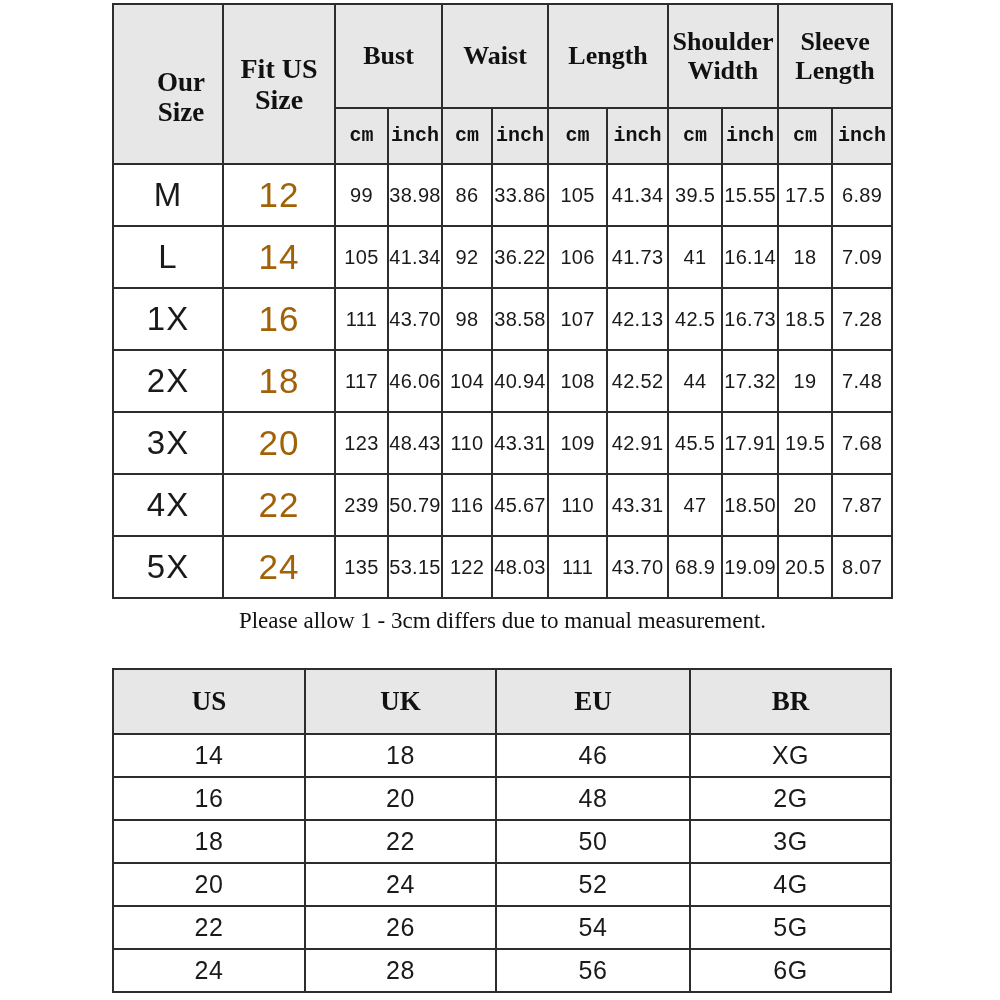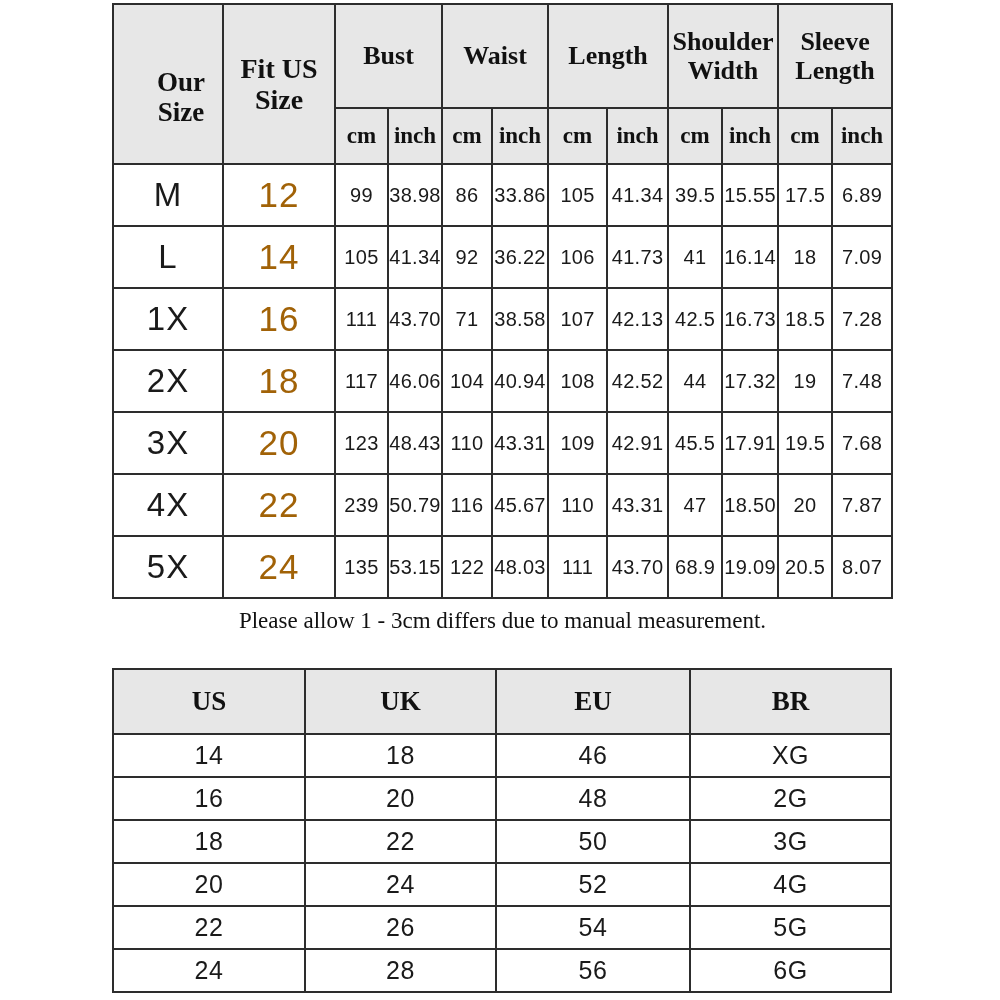--- a/index.html
+++ b/index.html
@@ -21,21 +21,21 @@
   .size-table thead th {
     background: #e7e7e7;
     font-family: "Liberation Serif", serif;
     font-weight: bold;
     font-size: 26px;
     line-height: 1.12;
     color: #111;
   }
   .size-table thead tr.group-row { height: 104px; }
   .size-table thead tr.unit-row  { height: 56px; }
-  .size-table thead th.unit-cell { font-size: 23px; }
+  .size-table thead th.unit-cell { font-size: 20px; font-family: Liberation Mono, monospace; }
   .size-table th.our-size-header span { display: inline-block; transform: translateY(13px); font-size: 27px; margin-left: 26px; }
   .size-table th.fit-us-header { font-size: 28px; }
   .size-table tbody tr { height: 62px; background: #ffffff; }
   .size-cell {
     font-family: "Liberation Sans", sans-serif;
     font-size: 33px; letter-spacing: 1px; color: #1a1a1a;
   }
   .fit-us-cell {
     font-family: "Liberation Sans", sans-serif;
     font-size: 35px; letter-spacing: 1px; color: #a16207; border-radius: 15px;
@@ -138,21 +138,21 @@
           <td class="val-cell">41</td>
           <td class="val-cell">16.14</td>
           <td class="val-cell">18</td>
           <td class="val-cell">7.09</td>
         </tr>
         <tr>
           <td class="size-cell">1X</td>
           <td class="fit-us-cell">16</td>
           <td class="val-cell">111</td>
           <td class="val-cell">43.70</td>
-          <td class="val-cell">71</td>
+          <td class="val-cell">98</td>
           <td class="val-cell">38.58</td>
           <td class="val-cell">107</td>
           <td class="val-cell">42.13</td>
           <td class="val-cell">42.5</td>
           <td class="val-cell">16.73</td>
           <td class="val-cell">18.5</td>
           <td class="val-cell">7.28</td>
         </tr>
         <tr>
           <td class="size-cell">2X</td>

